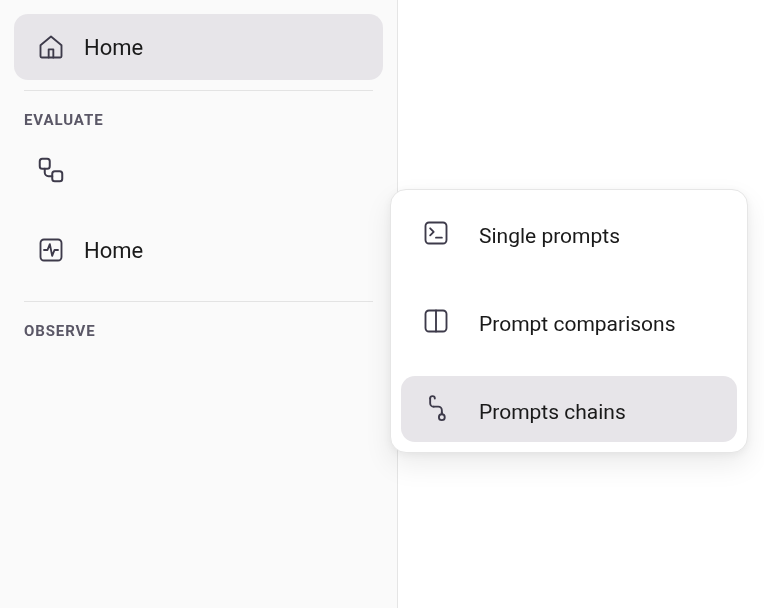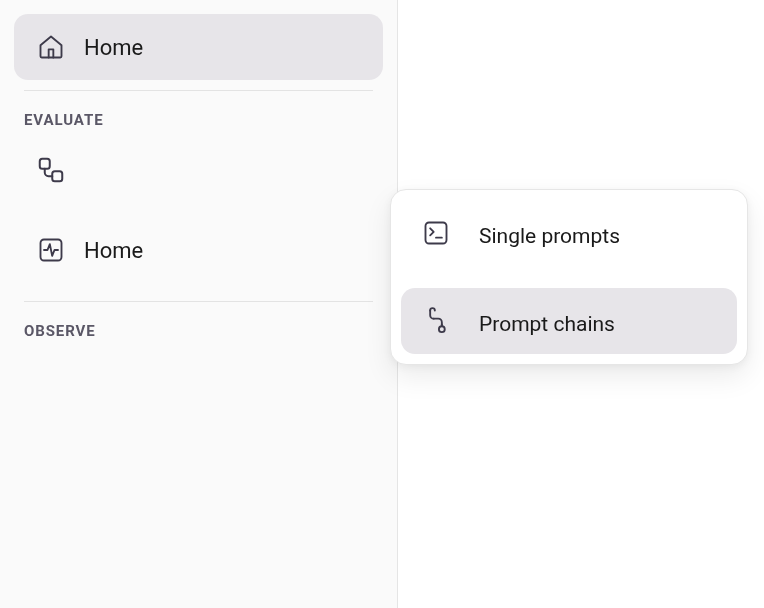--- a/index.html
+++ b/index.html
@@ -165,27 +165,36 @@
     <span class="icon">
       <svg width="28" height="28" viewBox="0 0 24 24" fill="none" stroke="currentColor" stroke-width="1.6" stroke-linecap="round" stroke-linejoin="round">
         <rect x="3" y="3" width="18" height="18" rx="3"></rect>
         <path d="M7 8 l3 3 -3 3"></path>
         <path d="M12 16 h5"></path>
       </svg>
     </span>
     <span>Single prompts</span>
   </div>
 
+  <div class="sub-item">
+    <span class="icon">
+      <svg width="28" height="28" viewBox="0 0 24 24" fill="none" stroke="currentColor" stroke-width="1.6" stroke-linecap="round" stroke-linejoin="round">
+        <rect x="3" y="3" width="18" height="18" rx="3"></rect>
+        <line x1="12" y1="3" x2="12" y2="21"></line>
+      </svg>
+    </span>
+    <span>Prompt comparisons</span>
+  </div>
 
   <div class="sub-item active">
     <span class="icon">
       <svg width="28" height="28" viewBox="0 0 24 24" fill="none" stroke="currentColor" stroke-width="1.6" stroke-linecap="round" stroke-linejoin="round">
         <path d="M7 3 v4 a3 3 0 0 0 3 3"></path>
         <path d="M7 3 a2 2 0 0 1 4 0"></path>
         <path d="M10 10 h4 a3 3 0 0 1 3 3 v3"></path>
         <circle cx="17" cy="19" r="2.5"></circle>
         <path d="M17 16 v-1"></path>
       </svg>
     </span>
-    <span>Prompt chains</span>
+    <span>Prompts chains</span>
   </div>
 
 </div>
 
 </body></html>

